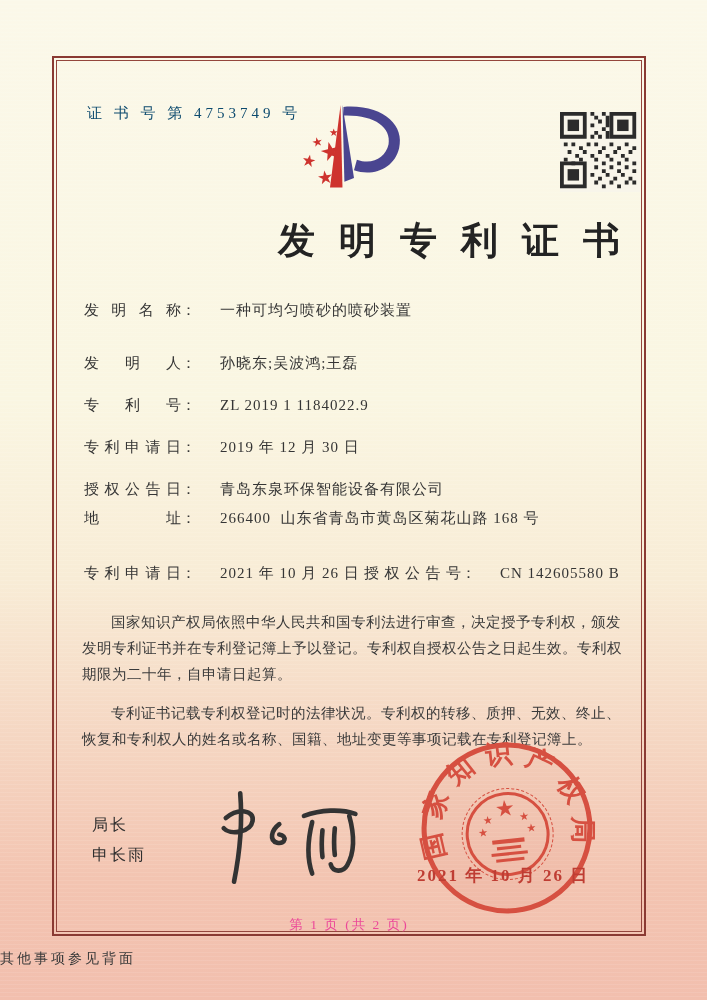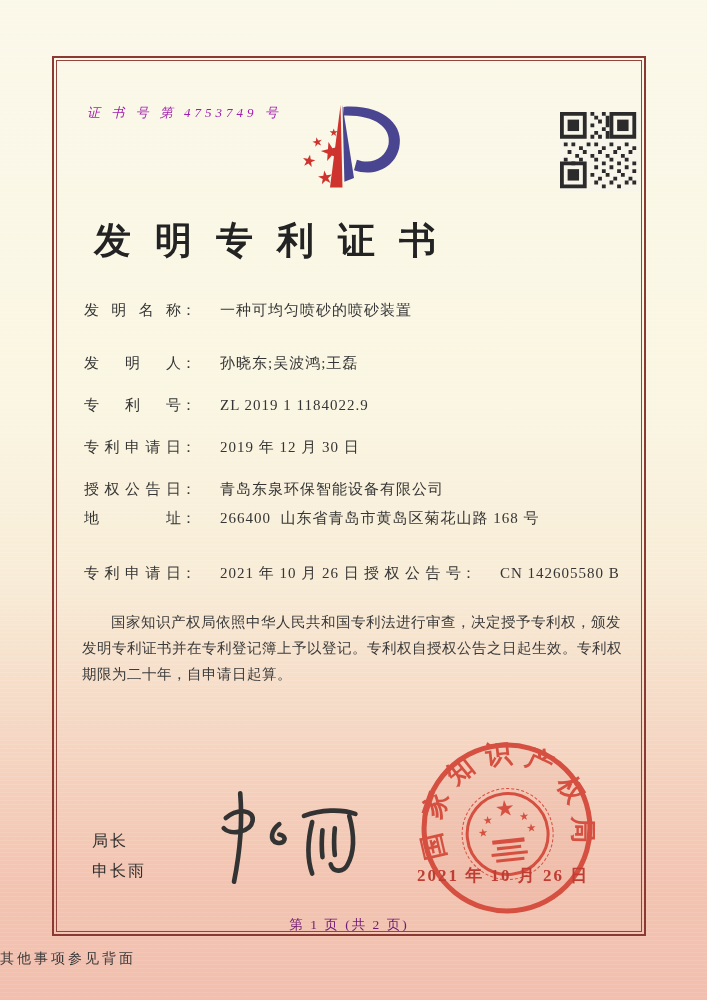--- a/index.html
+++ b/index.html
@@ -13,41 +13,41 @@
     background:repeating-linear-gradient(180deg,rgba(255,255,255,.18) 0 1px,transparent 1px 4px);
     mix-blend-mode:soft-light;
   }
   .frame{
     position:absolute;left:52px;top:56px;width:594px;height:880px;
     border:2px solid #8a3a33;box-sizing:border-box;
   }
   .frame::before{
     content:'';position:absolute;inset:2px;border:1px solid #94463d;pointer-events:none;
   }
-  .cert-no{position:absolute;left:33px;top:46px;font-size:13px;letter-spacing:4px;color:#a21caf;font-style:italic;}
+  .cert-no{position:absolute;left:33px;top:46px;font-size:15px;letter-spacing:4px;color:#0c4a6e;}
   .logo{position:absolute;left:228px;top:40px;width:144px;height:108px;}
   .qr{position:absolute;left:506px;top:54px;width:80px;height:80px;}
   .title{
-    position:absolute;left:0;top:158px;width:100%;margin:0;text-align:left;
-    font-size:37px;font-weight:bold;color:#232323;letter-spacing:24px;padding-left:40px;box-sizing:border-box;
+    position:absolute;left:0;top:158px;width:100%;margin:0;text-align:right;
+    font-size:37px;font-weight:bold;color:#232323;letter-spacing:24px;padding-left:30px;box-sizing:border-box;
   }
   .fields{position:absolute;left:30px;top:0;width:540px;}
   .row{position:absolute;left:0;white-space:nowrap;font-size:15px;color:#353535;}
   .row .lbl{display:inline-block;width:97px;text-align:justify;text-align-last:justify;vertical-align:bottom;}
   .row .colon{display:inline-block;}
   .row .val{margin-left:24px;white-space:pre-wrap;letter-spacing:1px;}
   .pair1{display:inline-block;width:280px;}
   .paras{position:absolute;left:28px;top:538px;width:542px;color:#3a3a3a;}
   .paras p{margin:13px 0 9px 0;font-size:14.5px;line-height:26px;text-indent:2em;letter-spacing:.5px;}
-  .director{position:absolute;left:38px;top:752px;font-size:16px;color:#2f2f2f;line-height:30px;letter-spacing:2px;margin-top:16px;}
+  .director{position:absolute;left:38px;top:752px;font-size:16px;color:#2f2f2f;line-height:30px;letter-spacing:2px;}
   .signature{position:absolute;left:143px;top:728px;width:180px;height:100px;}
   .seal{position:absolute;left:364px;top:681px;width:178px;height:178px;transform:rotate(-6deg);}
   .seal-date{position:absolute;left:344px;top:806px;width:210px;text-align:center;
     font-size:17px;color:#bf3d33;letter-spacing:2px;font-weight:bold;}
-  .page-info{position:absolute;left:0;top:858px;width:100%;text-align:center;font-size:13.5px;color:#701a75;letter-spacing:2px;}
+  .page-info{position:absolute;left:0;top:858px;width:100%;text-align:center;font-size:13.5px;color:#ec4899;letter-spacing:2px;}
   .back-note{position:absolute;left:0;top:950px;width:707px;text-align:left;font-size:14px;color:#3a3a3a;letter-spacing:3px;}
 </style>
 </head>
 <body>
 
 <div class="texture"></div>
 
 <div class="frame">
 
   <div class="cert-no">证 书 号 第 4753749 号</div>
@@ -103,20 +103,21 @@
     <div class="row" style="top:451px">
       <span class="lbl">地址</span><span class="colon">：</span><span class="val">266400  山东省青岛市黄岛区菊花山路 168 号</span>
     </div>
     <div class="row" style="top:506px">
       <span class="pair1"><span class="lbl">专利申请日</span><span class="colon">：</span><span class="val">2021 年 10 月 26 日</span></span><span><span class="lbl">授权公告号</span><span class="colon">：</span><span class="val">CN 142605580 B</span></span>
     </div>
   </div>
 
   <div class="paras">
     <p>国家知识产权局依照中华人民共和国专利法进行审查，决定授予专利权，颁发发明专利证书并在专利登记簿上予以登记。专利权自授权公告之日起生效。专利权期限为二十年，自申请日起算。</p>
+    <p>专利证书记载专利权登记时的法律状况。专利权的转移、质押、无效、终止、恢复和专利权人的姓名或名称、国籍、地址变更等事项记载在专利登记簿上。</p>
   </div>
 
   <div class="director">
     <div>局长</div>
     <div>申长雨</div>
   </div>
 
   <div class="signature">
     <svg viewBox="0 0 175 95" width="180" height="100" fill="none" stroke="#333" stroke-width="4.5" stroke-linecap="round">
       <path d="M28 30 C 40 20, 56 22, 54 33 C 52 44, 32 47, 26 40"></path>

